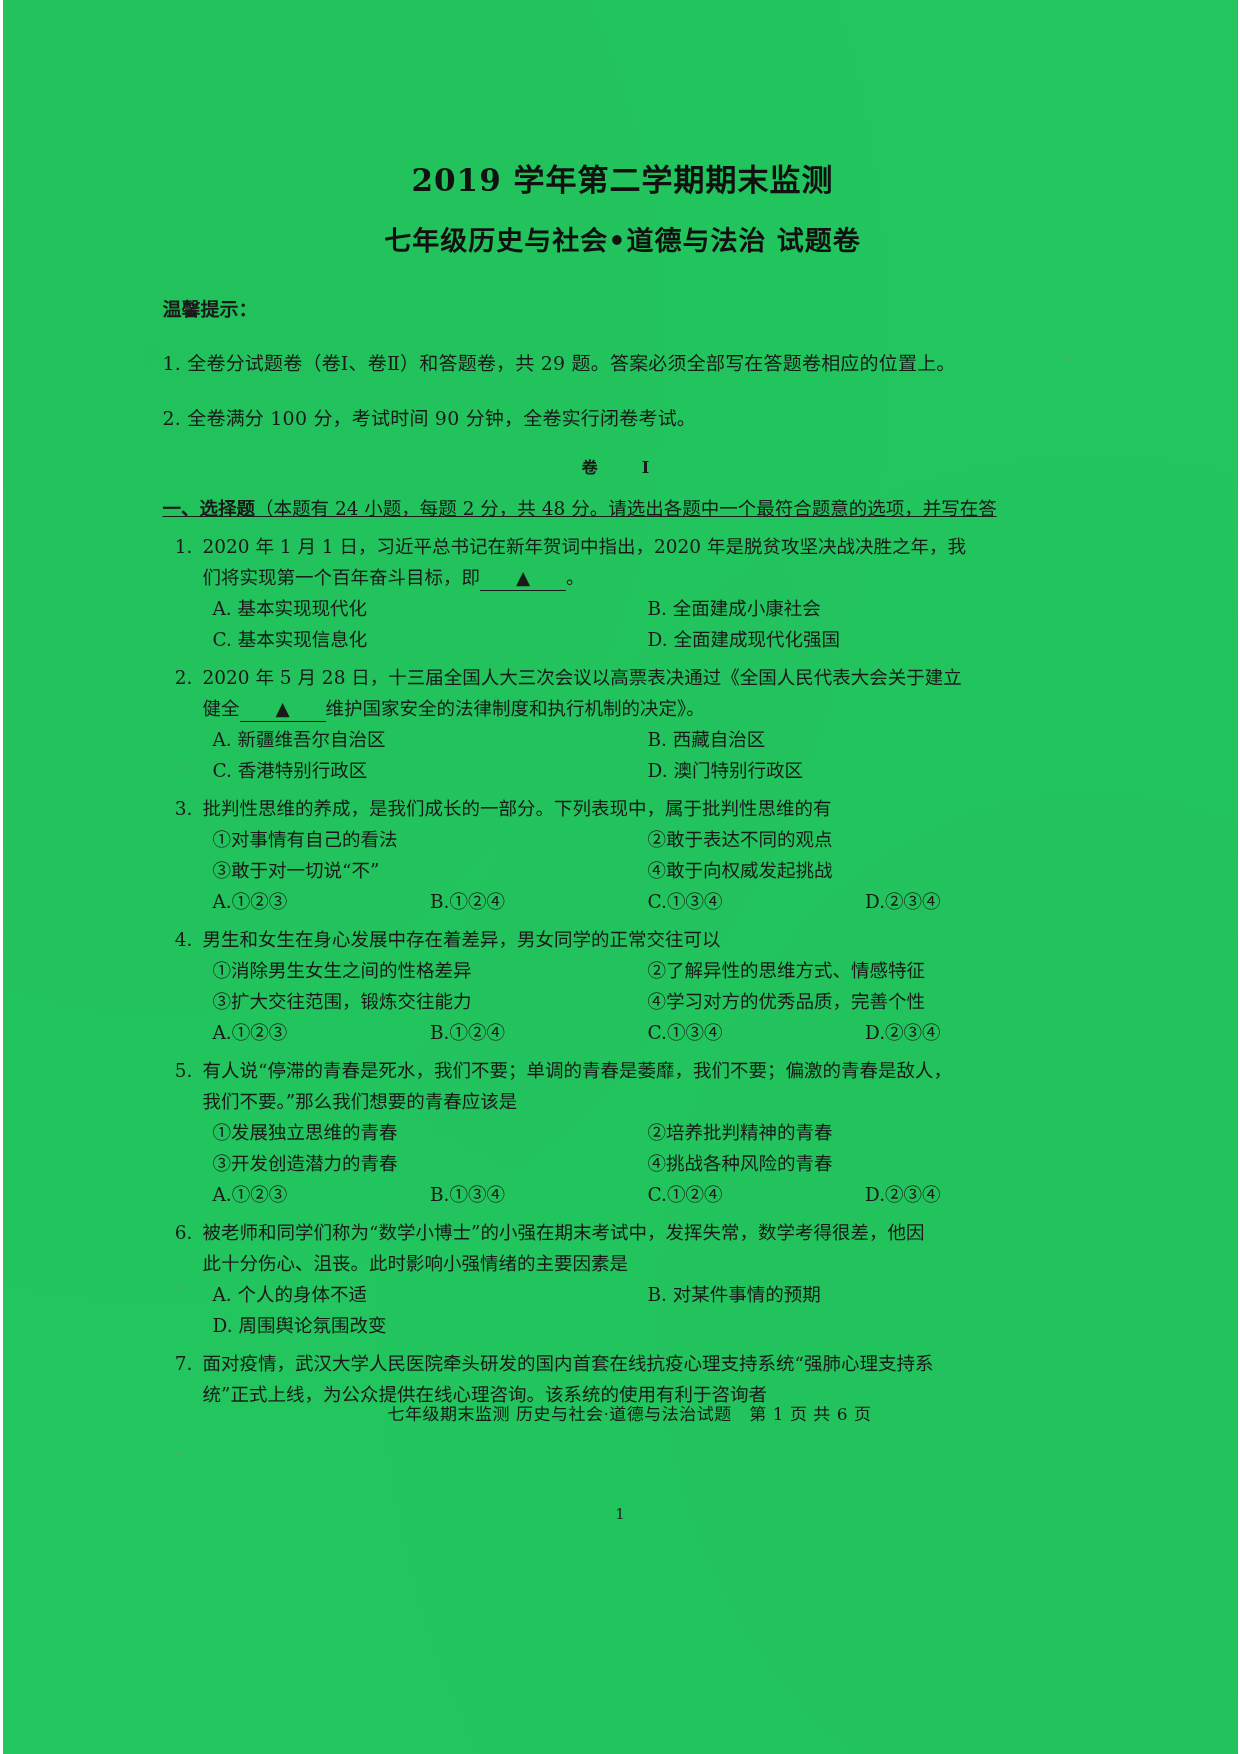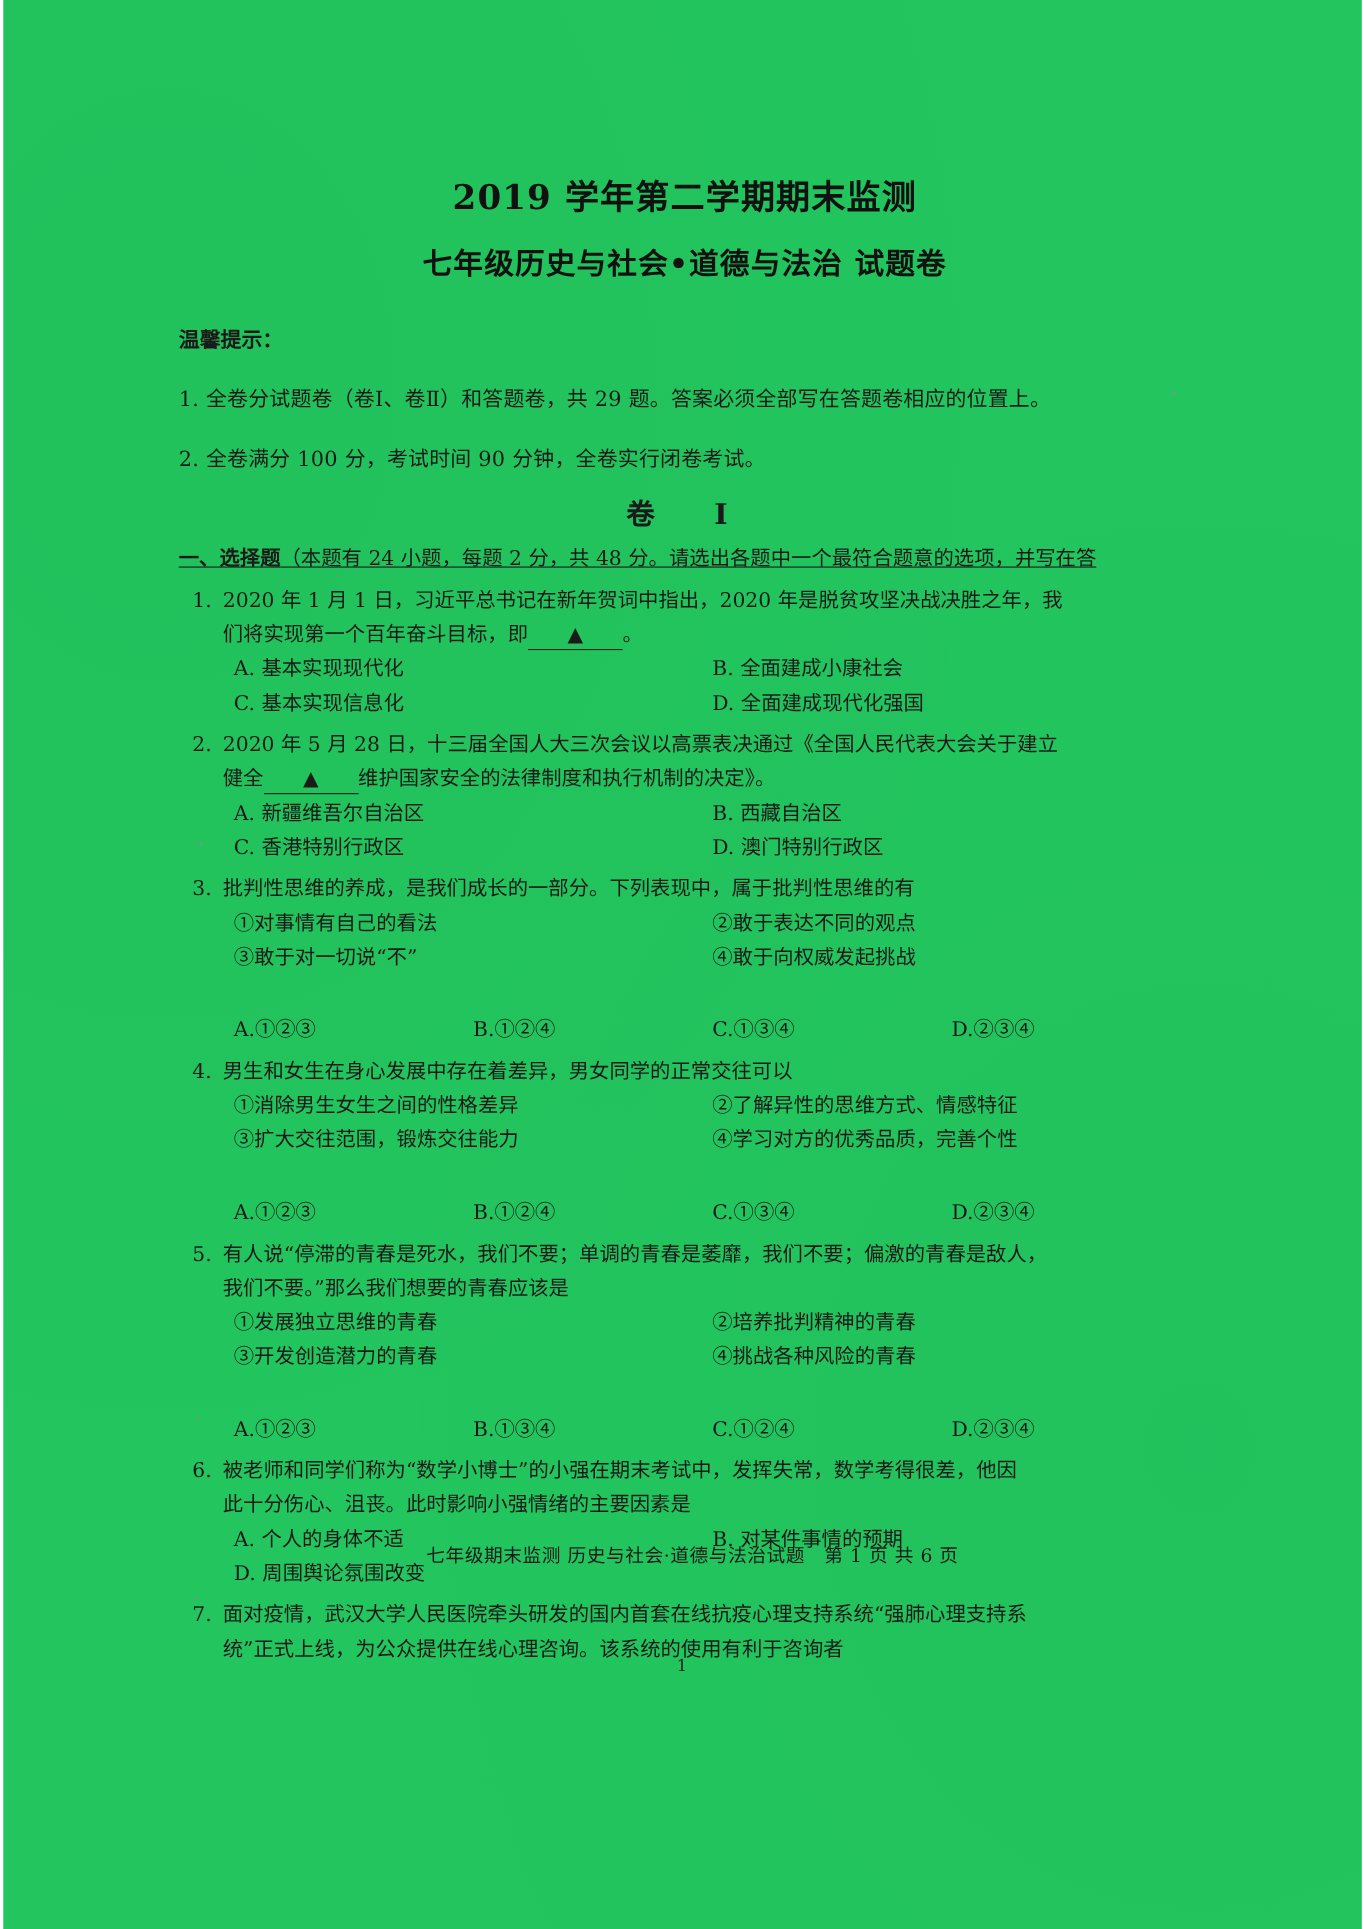--- a/index.html
+++ b/index.html
@@ -64,21 +64,21 @@
   .tip-line {
     margin-top: 28px;
     font-size: 19px;
     line-height: 27px;
     letter-spacing: 0.2px;
   }
 
   .volume-label {
     margin-top: 16px;
     text-align: center;
-    font-size: 26px;
+    font-size: 16px;
     font-weight: bold;
     letter-spacing: 14px;
     line-height: 40px;
   }
 
   .section-head {
     margin-top: 6px;
     font-size: 18.5px;
     line-height: 30px;
     text-indent: -0px;
@@ -124,21 +124,20 @@
   }
   .opt-row .opt {
     flex: 0 0 50%;
     box-sizing: border-box;
     padding-right: 12px;
   }
   .ans-row {
     display: flex;
     padding-left: 50px;
     line-height: 31px;
-    margin-top: 35px;
   }
   .ans-row .ans {
     flex: 0 0 25%;
     box-sizing: border-box;
     padding-right: 6px;
   }
 
   .footer-line {
     position: absolute;
     left: 0;

